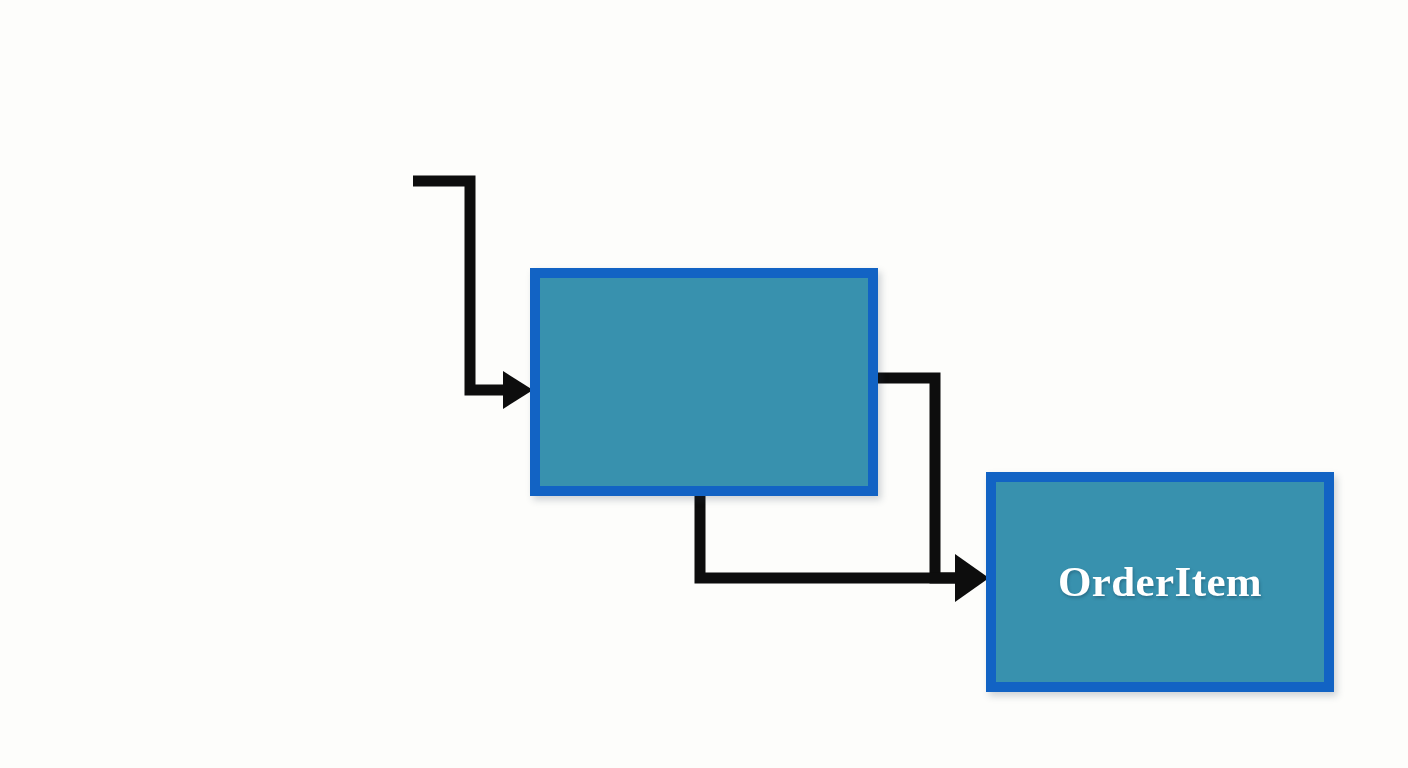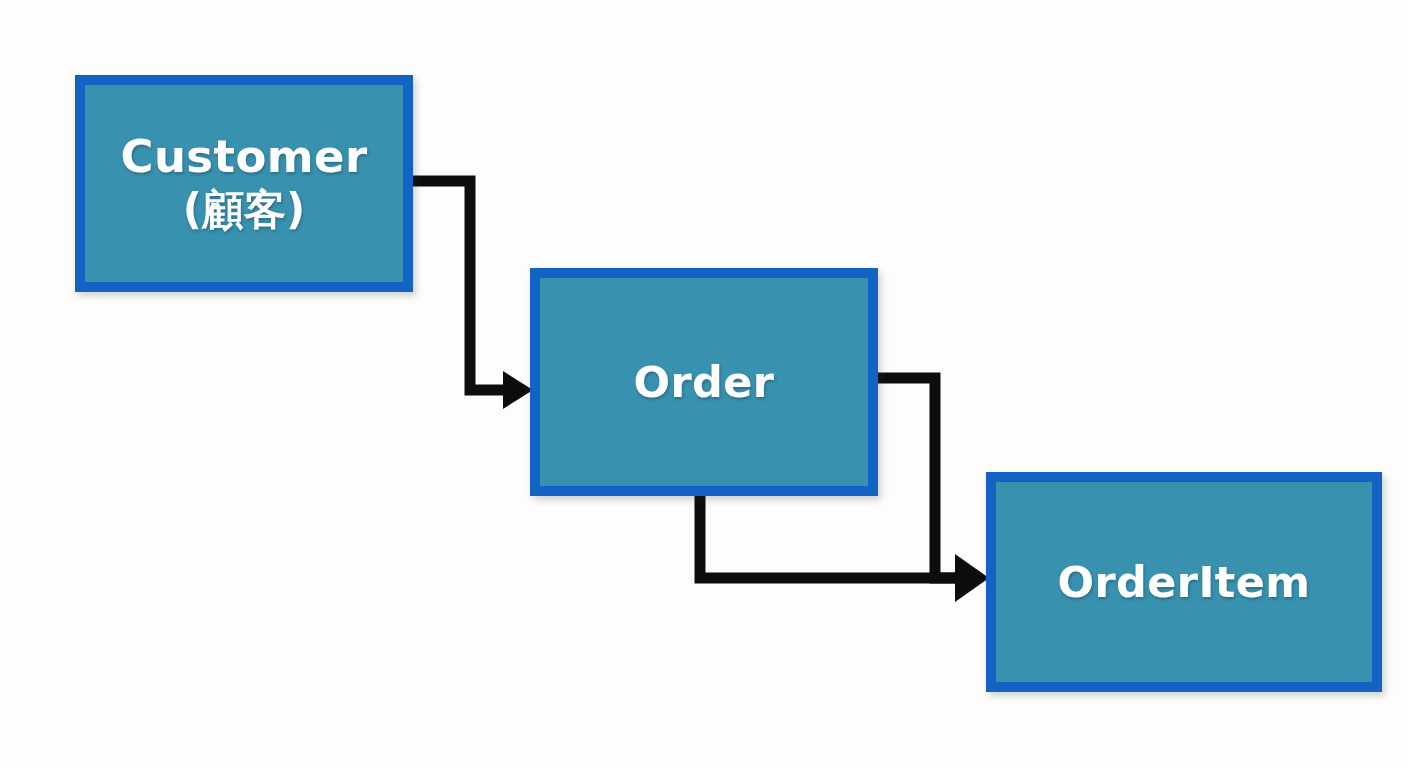--- a/index.html
+++ b/index.html
@@ -77,26 +77,21 @@
     <g>
       <path d="M 878 378 L 935 378 L 935 578 L 962 578" fill="none" stroke="#0d0d0d" stroke-width="11" stroke-linecap="butt" stroke-linejoin="miter"></path>
     </g>
 
     <g>
       <path d="M 700 496 L 700 578 L 962 578" fill="none" stroke="#0d0d0d" stroke-width="11" stroke-linecap="butt" stroke-linejoin="miter"></path>
       <polygon points="955,554 989,578 955,602" fill="#0d0d0d"></polygon>
     </g>
   </svg>
 
-  <div class="entity-box size-lg" style="left: 75px; top: 75px; width: 338px; height: 217px; border-color: rgb(18, 99, 196); background: rgb(56, 145, 174);">
-    <span class="entity-title" style="color: rgb(255, 255, 255);">Customer</span>
-    <span class="entity-subtitle" style="color: rgb(255, 255, 255);">(顧客)</span>
+
+  <div class="entity-box size-md" style="left: 530px; top: 268px; width: 348px; height: 228px; border-color: rgb(18, 99, 196); background: rgb(56, 145, 174);">
   </div>
 
-  <div class="entity-box size-md" style="left: 530px; top: 268px; width: 348px; height: 228px; border-color: rgb(18, 99, 196); background: rgb(56, 145, 174);">
-    <span class="entity-title" style="color: rgb(255, 255, 255);">Order</span>
-  </div>
-
-  <div class="entity-box size-sm" style="left: 986px; top: 472px; width: 396px; height: 220px; border-color: rgb(18, 99, 196); background: rgb(56, 145, 174);">
+  <div class="entity-box size-sm" style="left: 986px; top: 472px; width: 348px; height: 220px; border-color: rgb(18, 99, 196); background: rgb(56, 145, 174); font-family: Liberation Serif, serif;">
     <span class="entity-title" style="color: rgb(255, 255, 255);">OrderItem</span>
   </div>
 
 </div>
 
 </body></html>

